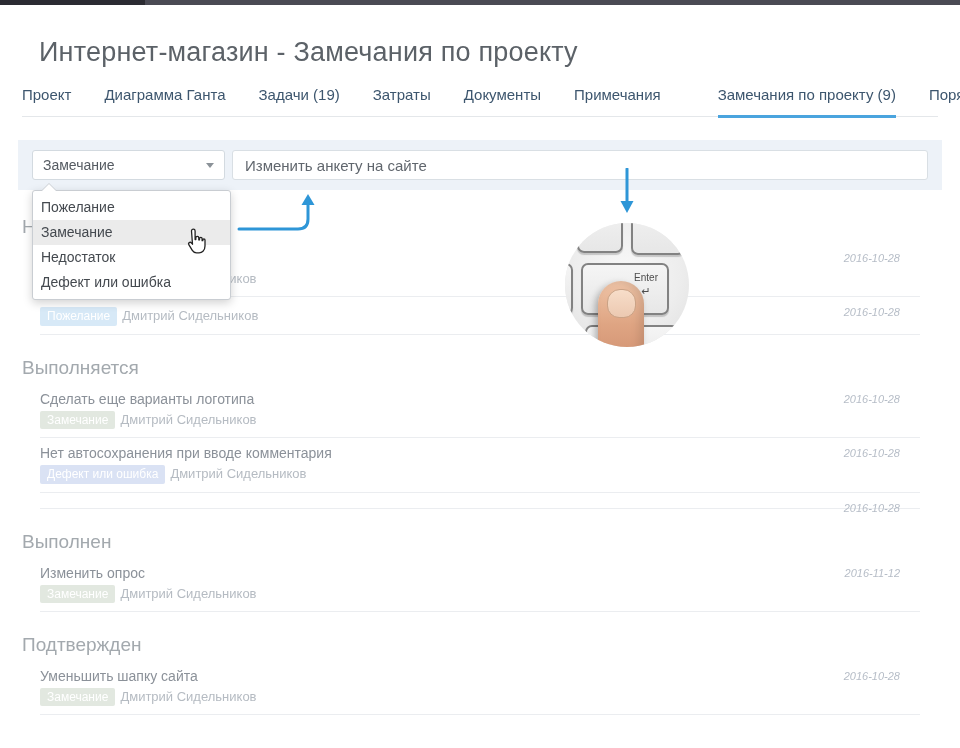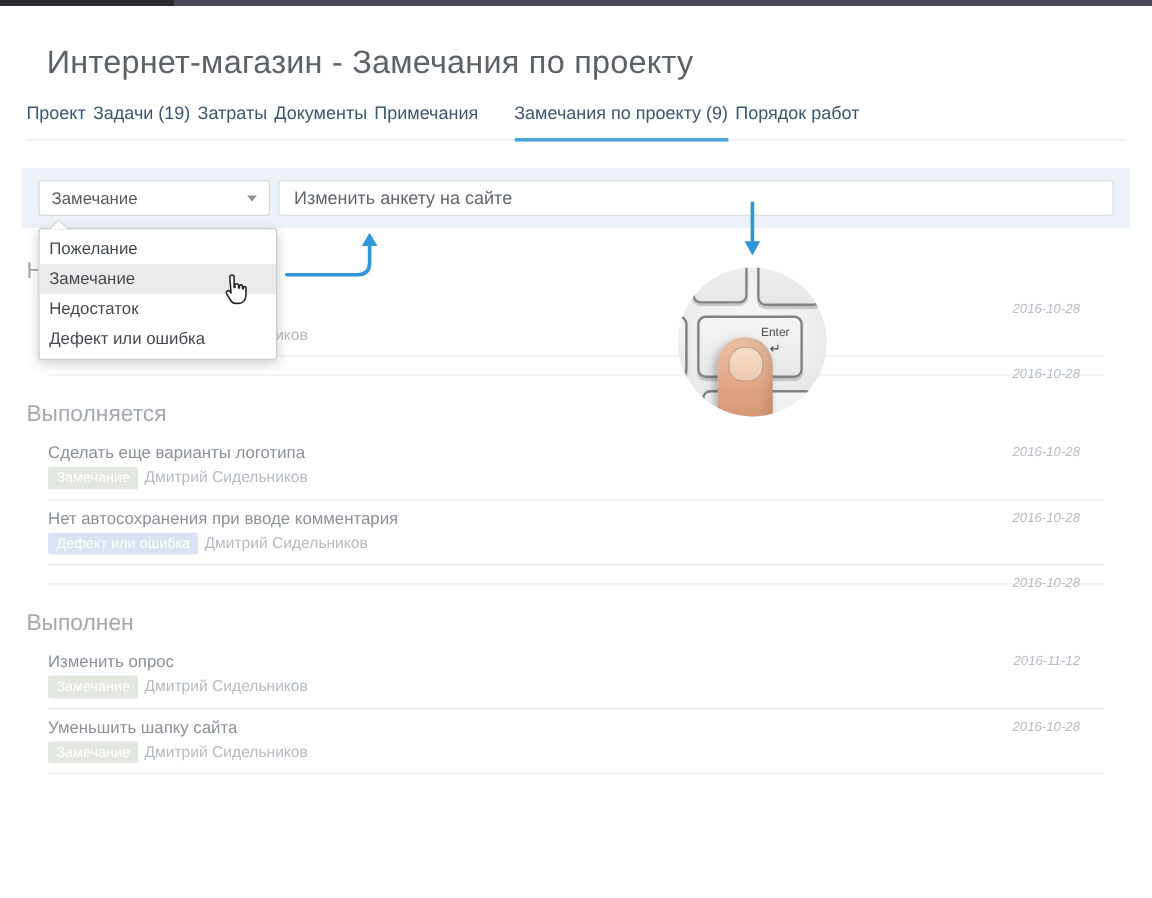--- a/index.html
+++ b/index.html
@@ -6,21 +6,21 @@
   body{
     width:960px;height:748px;position:relative;overflow:hidden;background:#fff;
     font-family:"Liberation Sans","DejaVu Sans",sans-serif;
   }
   
   .topbar{position:absolute;top:0;left:0;width:960px;height:5px;background:#4a4a54;}
   .topbar .seg-left{position:absolute;left:0;top:0;width:145px;height:5px;background:#2b2b32;}
   
   .page-title{position:absolute;left:24px;top:22px;margin:15px;font-size:27px;font-weight:300;color:#5c6268;letter-spacing:.2px;}
   
-  .tabs{position:absolute;left:22px;right:22px;top:86px;display:flex;gap:6px;border-bottom:1px solid #e4e7ea;}
+  .tabs{position:absolute;left:22px;right:22px;top:86px;display:flex;gap:33px;border-bottom:1px solid #e4e7ea;}
   .tab{font-size:15px;color:#3d566e;padding-bottom:12px;border-bottom:3px solid transparent;margin-bottom:-2px;cursor:pointer;white-space:nowrap;}
   .tab.active{border-bottom-color:#4aa4de;margin-left:24px;}
   
   .form-band{position:absolute;left:18px;right:18px;top:140px;height:50px;background:#edf2f8;display:flex;align-items:center;padding:0 14px;box-sizing:border-box;z-index:2;}
   .select-box{width:193px;height:30px;background:#fff;border:1px solid #d3dae0;border-radius:3px;display:flex;align-items:center;padding:0 10px;box-sizing:border-box;font-size:14px;color:#555b62;cursor:pointer;}
   .select-box .sel-label{flex:1;}
   .caret{width:0;height:0;border-left:4px solid transparent;border-right:4px solid transparent;border-top:5px solid #8b9298;}
   .text-input{flex:1;height:30px;margin-left:7px;background:#fff;border:1px solid #d9dfe4;border-radius:3px;padding:0 12px;box-sizing:border-box;font-size:15px;color:#60666d;font-family:"Liberation Sans","DejaVu Sans",sans-serif;outline:none;}
   
   .dropdown{position:absolute;left:32px;top:190px;width:199px;background:#fff;border:1px solid #c9cdd2;border-radius:3px;box-shadow:0 3px 10px rgba(0,0,0,.18);padding:4px 0;z-index:10;box-sizing:border-box;}
@@ -56,20 +56,21 @@
 <body>
 
 <div class="topbar">
     <span class="seg-left"></span>
   </div>
 
 <h1 class="page-title">Интернет-магазин - Замечания по проекту</h1>
 
 <nav class="tabs" id="tabs">
     <div class="tab">Проект</div>
+    <div class="tab">Диаграмма Ганта</div>
     <div class="tab">Задачи (19)</div>
     <div class="tab">Затраты</div>
     <div class="tab">Документы</div>
     <div class="tab">Примечания</div>
     <div class="tab active">Замечания по проекту (9)</div>
     <div class="tab">Порядок работ</div>
   </nav>
 
 <div class="form-band">
   <div class="select-box">
@@ -115,20 +116,21 @@
 
 <main class="list" id="list">
     <section>
       <h2 class="section-title">Новый</h2>
       <div class="row">
         <div class="row-title">Изменить анкету на сайте</div>
         <div class="row-meta"><span class="badge" style="background: rgb(226, 232, 224);">Замечание</span><span>Дмитрий Сидельников</span></div>
         <span class="row-date">2016-10-28</span>
       </div>
       <div class="row">
+        <div class="row-meta"><span class="badge" style="background: rgb(215, 233, 247);">Пожелание</span><span>Дмитрий Сидельников</span></div>
         <span class="row-date">2016-10-28</span>
       </div>
     </section>
     <section>
       <h2 class="section-title">Выполняется</h2>
       <div class="row">
         <div class="row-title">Сделать еще варианты логотипа</div>
         <div class="row-meta"><span class="badge" style="background: rgb(226, 232, 224);">Замечание</span><span>Дмитрий Сидельников</span></div>
         <span class="row-date">2016-10-28</span>
       </div>
@@ -143,19 +145,20 @@
     </section>
     <section>
       <h2 class="section-title">Выполнен</h2>
       <div class="row">
         <div class="row-title">Изменить опрос</div>
         <div class="row-meta"><span class="badge" style="background: rgb(226, 232, 224);">Замечание</span><span>Дмитрий Сидельников</span></div>
         <span class="row-date">2016-11-12</span>
       </div>
     </section>
     <section>
+      <h2 class="section-title">Подтвержден</h2>
       <div class="row">
         <div class="row-title">Уменьшить шапку сайта</div>
         <div class="row-meta"><span class="badge" style="background: rgb(226, 232, 224);">Замечание</span><span>Дмитрий Сидельников</span></div>
         <span class="row-date">2016-10-28</span>
       </div>
     </section>
   </main>
 
 </body></html>

